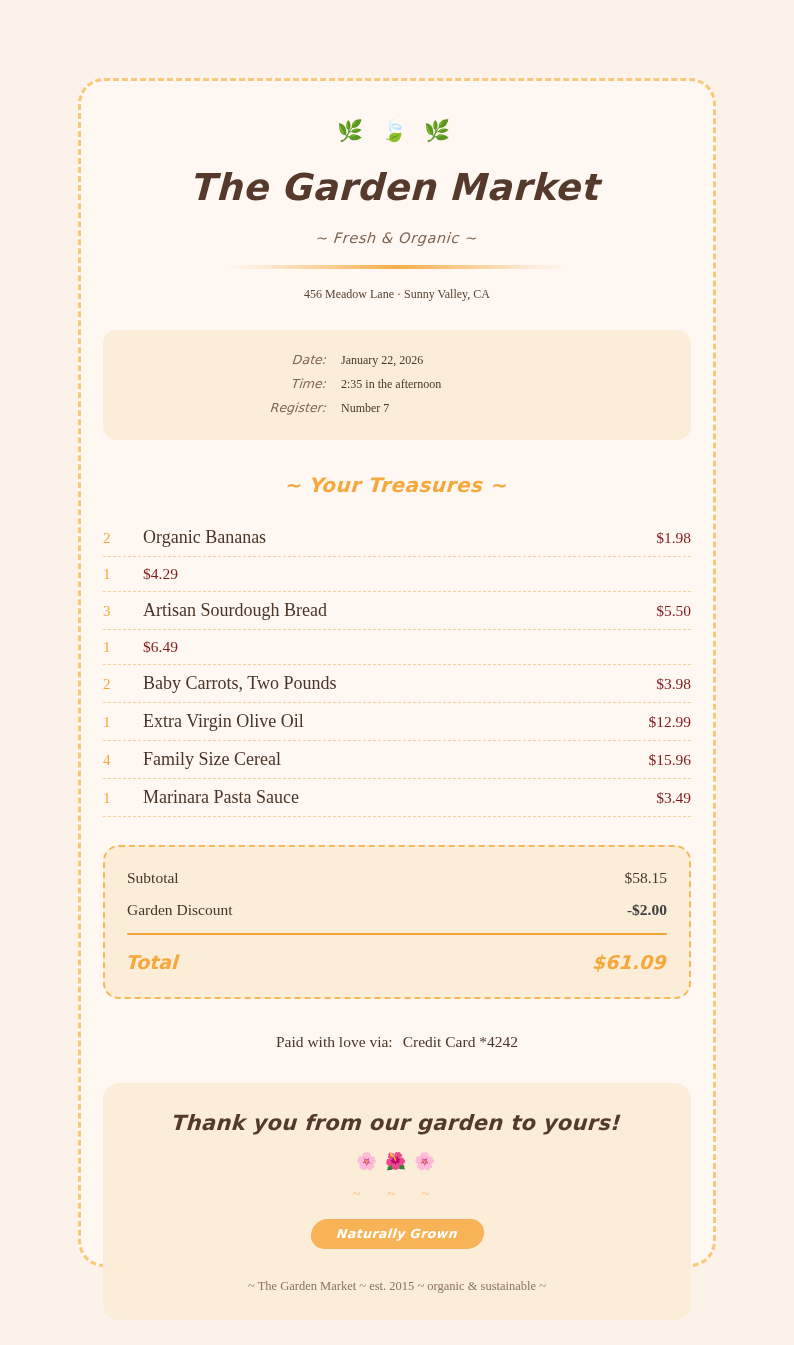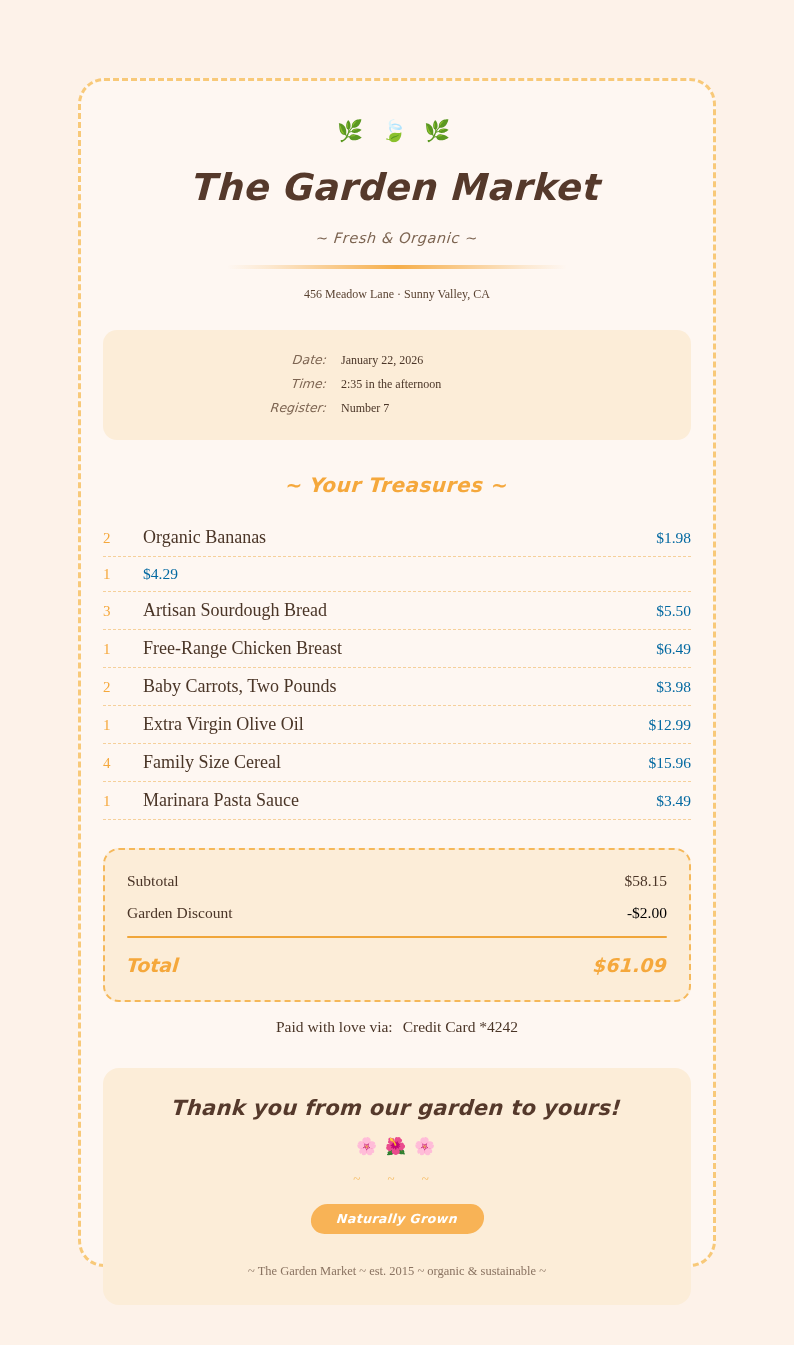--- a/index.html
+++ b/index.html
@@ -153,21 +153,21 @@
 
   .item-name {
     flex: 1 1 auto;
     font-size: 18px;
     color: #4A3527;
   }
 
   .item-price {
     flex: 0 0 auto;
     font-size: 15.5px;
-    color: #0369a1;
+    color: #7f1d1d;
     text-align: right;
   }
 
   
   .totals-box {
     margin-top: 28px;
     background: #FCEDD8;
     border: 2px dashed #F5B85A;
     border-radius: 16px;
     padding: 22px 22px 24px 22px;
@@ -175,21 +175,21 @@
 
   .total-row {
     display: flex;
     justify-content: space-between;
     align-items: flex-start;
     margin-bottom: 14px;
     font-size: 15.5px;
     color: #4A3527;
   }
 
-  .total-row.discount .total-value { color: #000000; }
+  .total-row.discount .total-value { color: #404040; font-weight: bold; }
 
   .total-rule {
     height: 2px;
     background: #F0A63A;
     border-radius: 2px;
     margin: 10px 0 16px 0;
   }
 
   .grand-row {
     display: flex;
@@ -201,21 +201,21 @@
     font-size: 19px;
     color: #F5A83C;
     transform: skewX(-5deg);
   }
 
   
   .payment-line {
     text-align: center;
     font-size: 15.5px;
     color: #4A3527;
-    margin-top: 16px;
+    margin-top: 34px;
   }
   .payment-label { margin-right: 10px; }
 
   
   .footer-box {
     margin-top: 32px;
     background: #FCEDD8;
     border-radius: 16px;
     padding: 28px 20px 26px 20px;
     text-align: center;
@@ -313,21 +313,20 @@
         <div class="item-qty">1</div>
         <div class="item-price">$4.29</div>
       </div>
       <div class="item-row">
         <div class="item-qty">3</div>
         <div class="item-name">Artisan Sourdough Bread</div>
         <div class="item-price">$5.50</div>
       </div>
       <div class="item-row">
         <div class="item-qty">1</div>
-        <div class="item-name">Free-Range Chicken Breast</div>
         <div class="item-price">$6.49</div>
       </div>
       <div class="item-row">
         <div class="item-qty">2</div>
         <div class="item-name">Baby Carrots, Two Pounds</div>
         <div class="item-price">$3.98</div>
       </div>
       <div class="item-row">
         <div class="item-qty">1</div>
         <div class="item-name">Extra Virgin Olive Oil</div>

